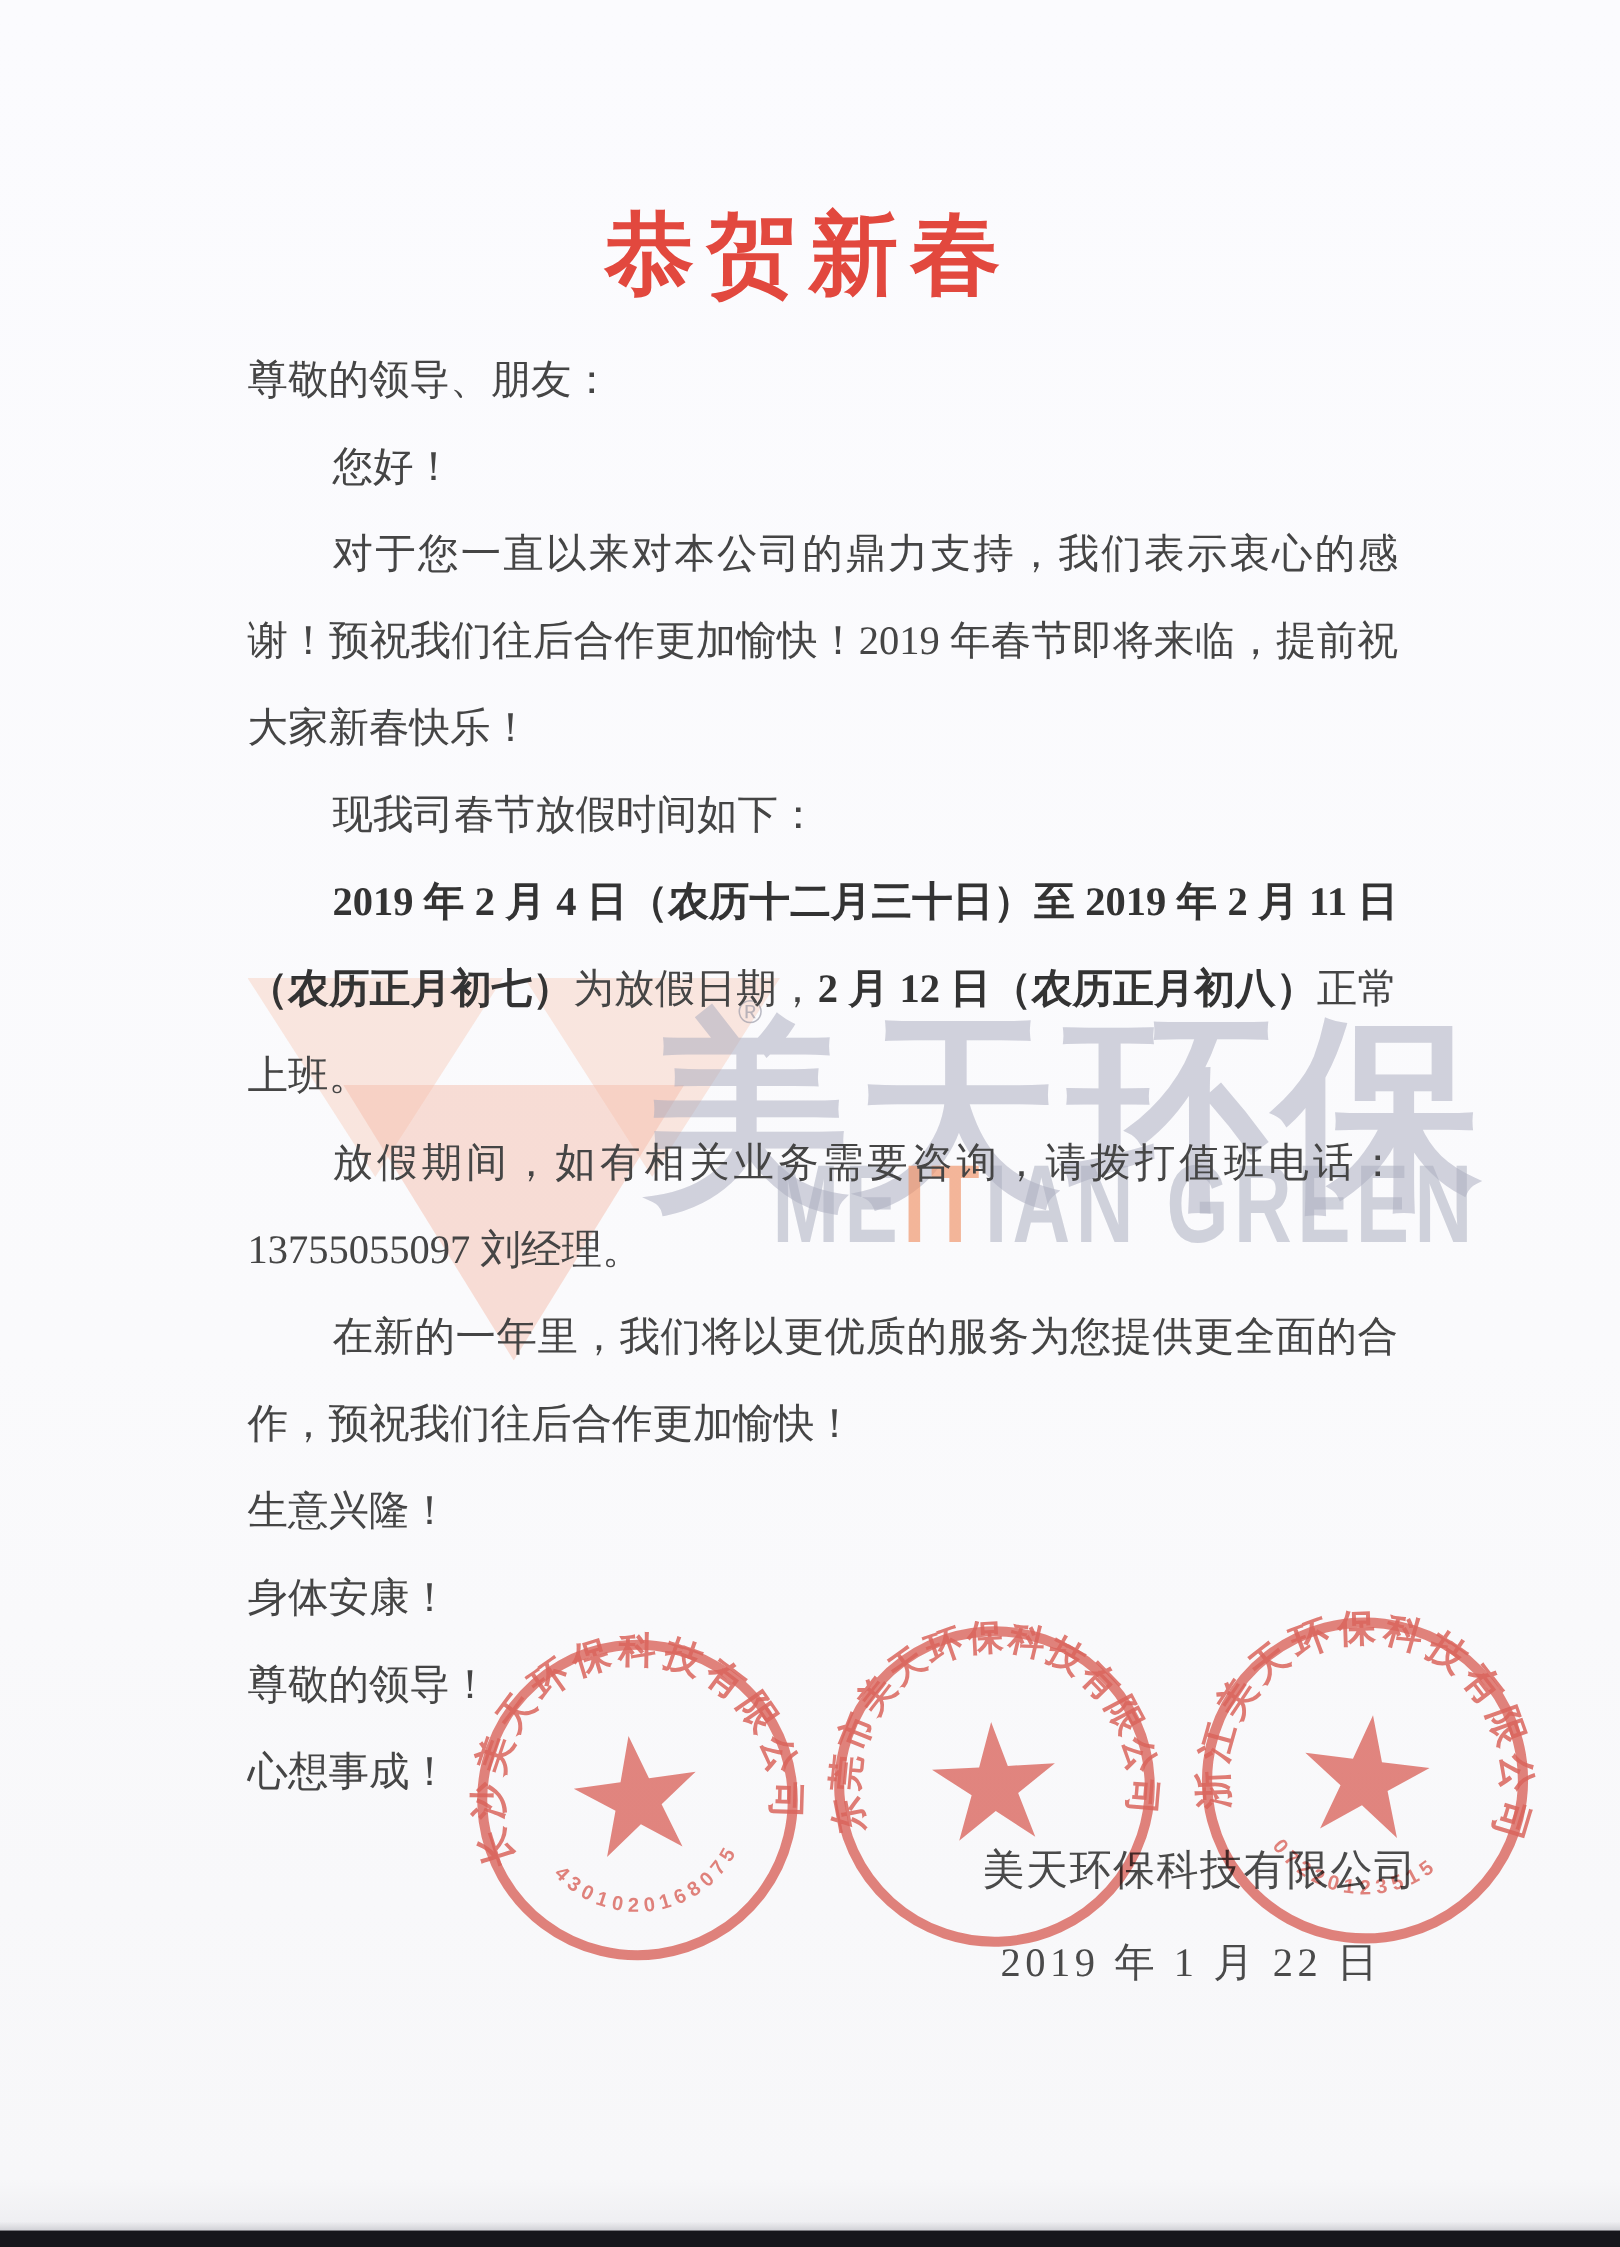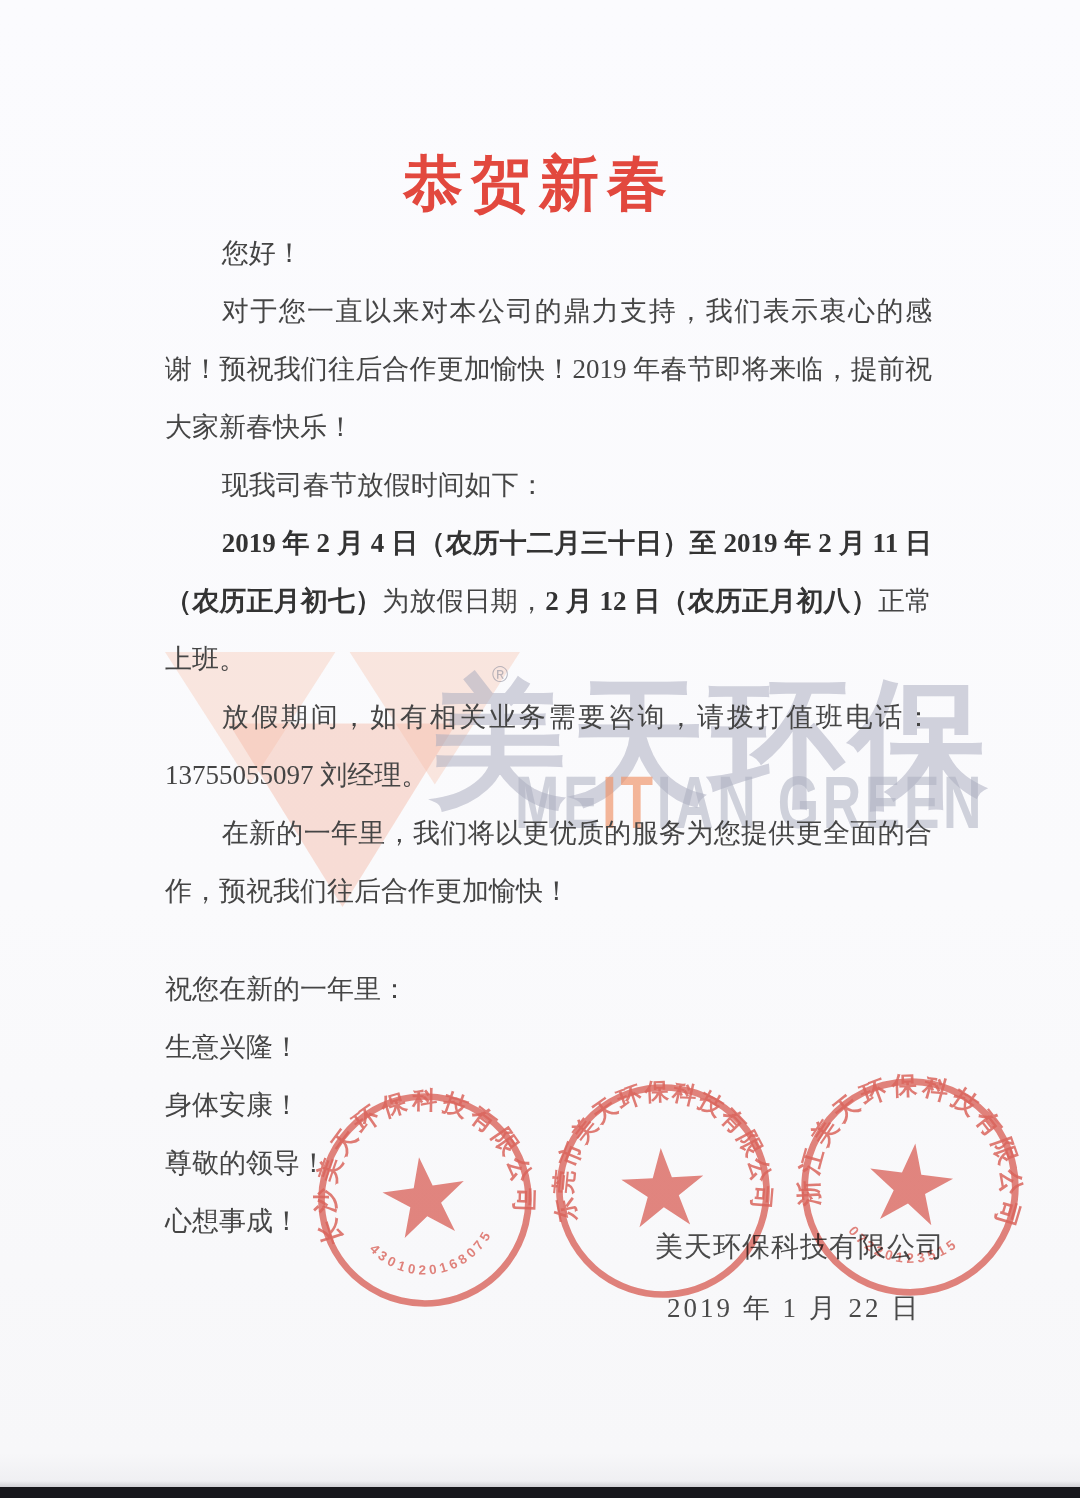--- a/index.html
+++ b/index.html
@@ -20,21 +20,21 @@
   .wm-reg{position:absolute;left:492px;top:662px;font-size:22px;color:rgba(150,150,165,.65);
     font-family:"Liberation Sans",sans-serif;}
   .wm-cn{position:absolute;left:430px;top:640px;font-size:138px;line-height:1.5;
     letter-spacing:2px;color:rgba(168,170,190,.52);font-family:Liberation Sans, sans-serif;font-weight:700;white-space:nowrap;}
   .wm-en{position:absolute;left:515px;top:760px;font-size:74px;font-weight:800;
     letter-spacing:5px;color:rgba(172,174,192,.55);font-family:"Liberation Sans",sans-serif;
     transform:scaleX(.72);transform-origin:left top;white-space:nowrap;}
   .wm-en .accent{color:rgba(240,145,100,.65);}
 
   
-  .title{position:absolute;z-index:2;left:0;right:16px;top:128px;margin:16px;text-align:center;
+  .title{position:absolute;z-index:2;left:0;right:16px;top:128px;margin:2px;text-align:center;
     font-family:"Liberation Sans","DejaVu Sans",sans-serif;
     font-size:60px;font-weight:900;letter-spacing:8px;color:#e2483e;padding-left:14px;}
   .letter{position:absolute;z-index:2;left:165px;width:767px;top:224px;
     font-size:27px;color:#454545;}
   .letter p{margin:0;line-height:58px;text-align:justify;}
   .letter p.indent{text-indent:2.1em;}
   .letter .bold{font-weight:700;color:#333;}
   .wishes-intro{margin-top:40px !important;}
 
   .sig-company{position:absolute;z-index:3;left:655px;top:1228px;font-size:28px;color:#4a4a4a;letter-spacing:1px;font-family:Liberation Serif, serif;}
@@ -68,27 +68,27 @@
       <div class="tri tri-c"></div>
     </div>
     <div class="wm-reg">®</div>
     <div class="wm-cn">美天环保</div>
     <div class="wm-en"><span>ME</span><span class="accent">IT</span><span>IAN GREEN</span></div>
   </div>
 
   <h1 class="title">恭贺新春</h1>
 
   <div class="letter">
+    <p>尊敬的领导、朋友：</p>
     <p class="indent">您好！</p>
     <p class="indent">对于您一直以来对本公司的鼎力支持，我们表示衷心的感谢！预祝我们往后合作更加愉快！2019 年春节即将来临，提前祝大家新春快乐！</p>
     <p class="indent">现我司春节放假时间如下：</p>
     <p class="indent"><span class="bold">2019 年 2 月 4 日（农历十二月三十日）至 2019 年 2 月 11 日（农历正月初七）</span><span>为放假日期，</span><span class="bold">2 月 12 日（农历正月初八）</span><span>正常上班。</span></p>
     <p class="indent">放假期间，如有相关业务需要咨询，请拨打值班电话：13755055097 刘经理。</p>
     <p class="indent">在新的一年里，我们将以更优质的服务为您提供更全面的合作，预祝我们往后合作更加愉快！</p>
-    <p class="wishes-intro">祝您在新的一年里：</p>
     <p>生意兴隆！</p>
     <p>身体安康！</p>
     <p>尊敬的领导！</p>
     <p>心想事成！</p>
   </div>
 
   <div class="sig-company">美天环保科技有限公司</div>
   <div class="sig-date">2019 年 1 月 22 日</div>
 
   <svg class="stamp stamp-1" width="230" height="230" viewBox="0 0 240 240">

